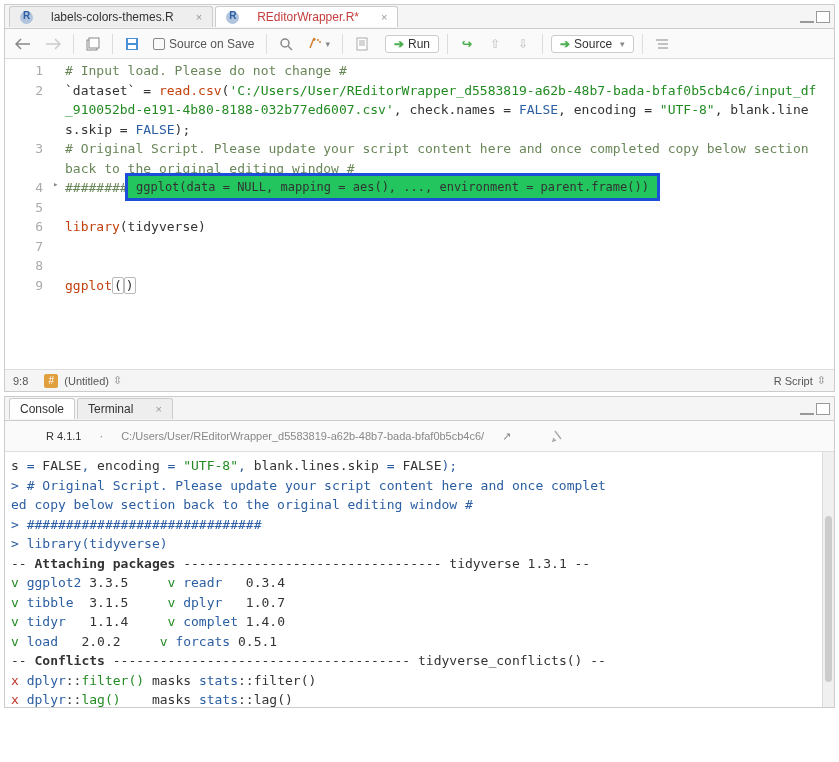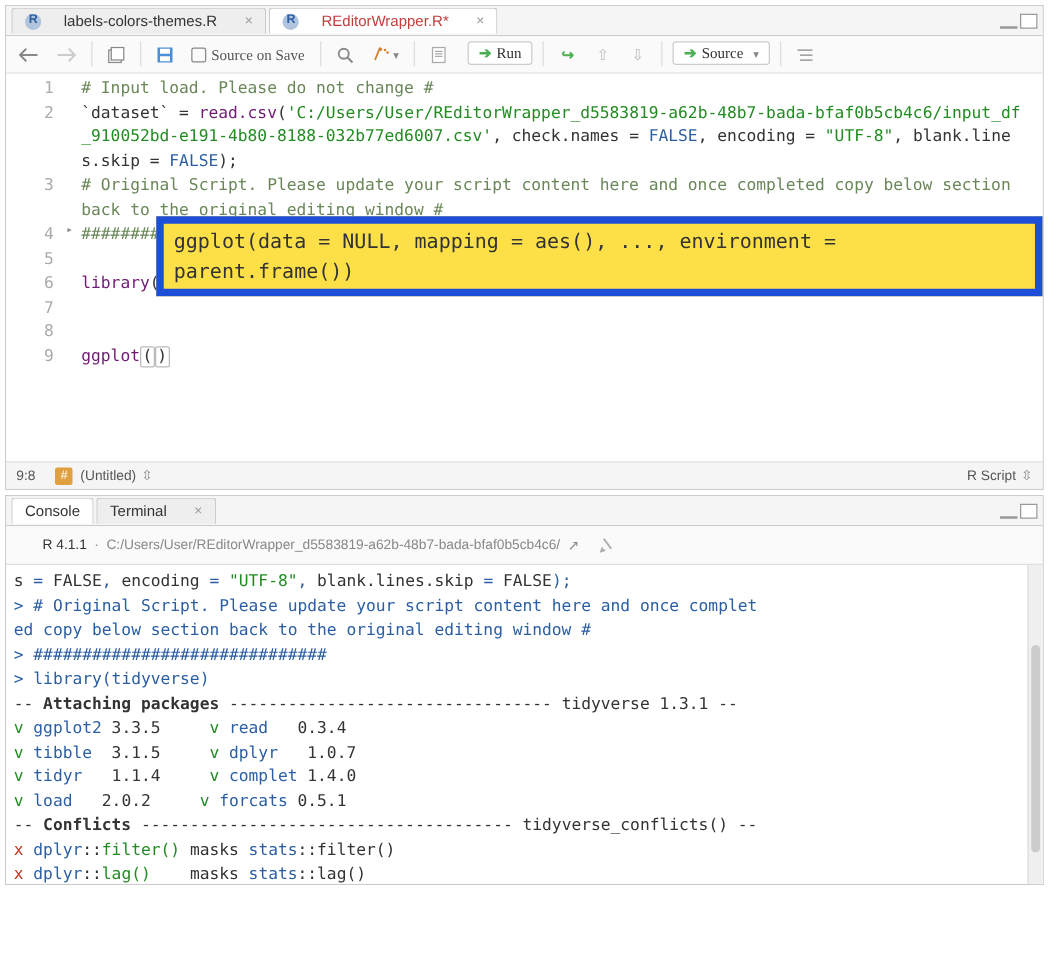--- a/index.html
+++ b/index.html
@@ -6,43 +6,43 @@
 body { font-family: "Lucida Grande", "Segoe UI", Tahoma, sans-serif; font-size: 12px; color: #333; background: #fff; width: 839px; }
 .mono { font-family: "Lucida Console", Monaco, monospace; font-size: 13px; line-height: 1.5; }
 .pane { border: 1px solid #ccc; }
 .tabbar { display: flex; align-items: center; background: #f5f5f5; border-bottom: 1px solid #ccc; height: 24px; padding: 0 4px; }
 .tabbar .spacer { flex: 1; }
 .tab { display: flex; align-items: center; gap: 18px; padding: 3px 10px; border: 1px solid #ccc; border-bottom: none; margin-right: 2px; border-radius: 3px 3px 0 0; background: #eee; cursor: pointer; }
 .tab.active { background: #fff; }
 .tab .close { color: #999; font-size: 11px; margin-left: 4px; }
 .tab .r-logo { display: inline-block; width: 13px; height: 13px; border-radius: 50%; background: #b0c4de; position: relative; }
 .tab .r-logo::after { content: "R"; position: absolute; left: 3px; top: -1px; font-size: 10px; font-weight: bold; color: #2b5ea2; }
-.toolbar { display: flex; align-items: flex-start; gap: 6px; padding: 4px 6px; background: #fafafa; border-bottom: 1px solid #ddd; height: 30px; font-family: Liberation Serif, serif; }
+.toolbar { display: flex; align-items: center; gap: 6px; padding: 4px 6px; background: #fafafa; border-bottom: 1px solid #ddd; height: 30px; }
 .tool-btn { display: inline-flex; align-items: center; justify-content: center; min-width: 22px; height: 22px; border-radius: 3px; padding: 0 4px; color: #555; cursor: pointer; }
 .vdiv { width: 1px; height: 20px; background: #ddd; margin: 0 2px; }
 .checkbox-box { width: 12px; height: 12px; border: 1px solid #888; border-radius: 2px; display: inline-block; }
 .btn-run { display: flex; align-items: center; gap: 4px; border: 1px solid #ccc; border-radius: 3px; padding: 1px 8px; background: #fff; cursor: pointer; }
 .btn-run .arrow-green { color: #4caf50; font-weight: bold; }
 .gutter { width: 48px; text-align: right; color: #aaa; padding-right: 10px; user-select: none; -webkit-user-select: none; }
 .fold { width: 12px; color: #888; font-size: 9px; }
 .editor-body { display: flex; flex-direction: column; padding-top: 2px; background: #fff; min-height: 310px; position: relative; }
 .code-line { display: flex; align-items: flex-start; min-height: 19px; }
 .code-text { flex: 1; white-space: pre-wrap; word-break: break-all; padding-right: 10px; }
 .kw-comment { color: #6a8759; }
 .kw-string { color: #228b22; }
-.kw-fn { color: #701a75; }
+.kw-fn { color: #c2410c; }
 .kw-const { color: #2b5ea2; }
 .kw-id { color: #333; }
 .kw-op { color: #333; }
 .bracket-hl { border: 1px solid #bbb; border-radius: 2px; padding: 0 1px; }
-.tooltip { position: absolute; background: #fde047; border: 6px solid #1d4ed8; padding: 2px 8px; font-size: 16px; color: #333; left: 120px; top: 114px; }
+.tooltip { position: absolute; background: #22c55e; border: 3px solid #1d4ed8; padding: 2px 8px; font-size: 12px; color: #333; left: 120px; top: 114px; }
 .statusbar { display: flex; align-items: center; padding: 2px 8px; background: #f5f5f5; border-top: 1px solid #ddd; height: 22px; font-size: 11px; color: #555; }
 .statusbar .spacer { flex: 1; }
 .status-badge { background: #e0a040; color: #fff; width: 14px; height: 14px; border-radius: 2px; display: inline-flex; align-items: center; justify-content: center; font-size: 10px; margin-right: 6px; }
-.console-head { display: flex; align-items: center; gap: 6px; padding: 4px 8px; background: #fafafa; border-bottom: 1px solid #ddd; font-size: 11px; }
+.console-head { display: flex; align-items: center; gap: 18px; padding: 4px 8px; background: #fafafa; border-bottom: 1px solid #ddd; font-size: 11px; }
 .console-body { padding: 4px 6px; background: #fff; height: 255px; overflow: hidden; }
 .cline { white-space: pre; }
 .c-blue { color: #2b5ea2; }
 .c-green { color: #228b22; }
 .c-red { color: #c0392b; }
 .c-black { color: #333; }
 .c-bold { font-weight: bold; }
 .window-icons { margin-left: auto; display: flex; gap: 2px; align-items: center; }
 .win-icon { width: 14px; height: 12px; border: 1px solid #999; background: #fff; }
 .win-icon.min { height: 4px; margin-top: 8px; border-top: none; border-left: none; border-right: none; border-bottom: 2px solid #999; background: transparent; }
@@ -254,21 +254,21 @@
   </div>
 
   <div class="console-wrapper">
     <div class="console-body mono" id="console-body">
         <div class="cline"><span class="c-black">s </span><span class="c-blue">= </span><span class="c-black">FALSE</span><span class="c-blue">, </span><span class="c-black">encoding </span><span class="c-blue">= </span><span class="c-green">"UTF-8"</span><span class="c-blue">, </span><span class="c-black">blank.lines.skip </span><span class="c-blue">= </span><span class="c-black">FALSE</span><span class="c-blue">);</span></div>
         <div class="cline"><span class="c-blue">&gt; </span><span class="c-blue"># Original Script. Please update your script content here and once complet</span></div>
         <div class="cline"><span class="c-blue">ed copy below section back to the original editing window #</span></div>
         <div class="cline"><span class="c-blue">&gt; </span><span class="c-blue">##############################</span></div>
         <div class="cline"><span class="c-blue">&gt; </span><span class="c-blue">library</span><span class="c-blue">(</span><span class="c-blue">tidyverse</span><span class="c-blue">)</span></div>
         <div class="cline"><span class="c-black">-- </span><span class="c-black c-bold">Attaching packages</span><span class="c-black"> --------------------------------- tidyverse 1.3.1 --</span></div>
-        <div class="cline"><span class="c-green">v </span><span class="c-blue">ggplot2</span><span class="c-black"> 3.3.5     </span><span class="c-green">v </span><span class="c-blue">read  </span><span class="c-black"> 0.3.4</span></div>
+        <div class="cline"><span class="c-green">v </span><span class="c-blue">ggplot2</span><span class="c-black"> 3.3.5     </span><span class="c-green">v </span><span class="c-blue">readr  </span><span class="c-black"> 0.3.4</span></div>
         <div class="cline"><span class="c-green">v </span><span class="c-blue">tibble </span><span class="c-black"> 3.1.5     </span><span class="c-green">v </span><span class="c-blue">dplyr  </span><span class="c-black"> 1.0.7</span></div>
         <div class="cline"><span class="c-green">v </span><span class="c-blue">tidyr  </span><span class="c-black"> 1.1.4     </span><span class="c-green">v </span><span class="c-blue">complet</span><span class="c-black"> 1.4.0</span></div>
         <div class="cline"><span class="c-green">v </span><span class="c-blue">load  </span><span class="c-black"> 2.0.2     </span><span class="c-green">v </span><span class="c-blue">forcats</span><span class="c-black"> 0.5.1</span></div>
         <div class="cline"><span class="c-black">-- </span><span class="c-black c-bold">Conflicts</span><span class="c-black"> -------------------------------------- tidyverse_conflicts() --</span></div>
         <div class="cline"><span class="c-red">x </span><span class="c-blue">dplyr</span><span class="c-black">::</span><span class="c-green">filter()</span><span class="c-black"> masks </span><span class="c-blue">stats</span><span class="c-black">::filter()</span></div>
         <div class="cline"><span class="c-red">x </span><span class="c-blue">dplyr</span><span class="c-black">::</span><span class="c-green">lag()</span><span class="c-black">    masks </span><span class="c-blue">stats</span><span class="c-black">::lag()</span></div>
       </div>
     <div class="scrollbar">
       <div class="scroll-thumb" style="top:25%;height:65%;"></div>
     </div>

